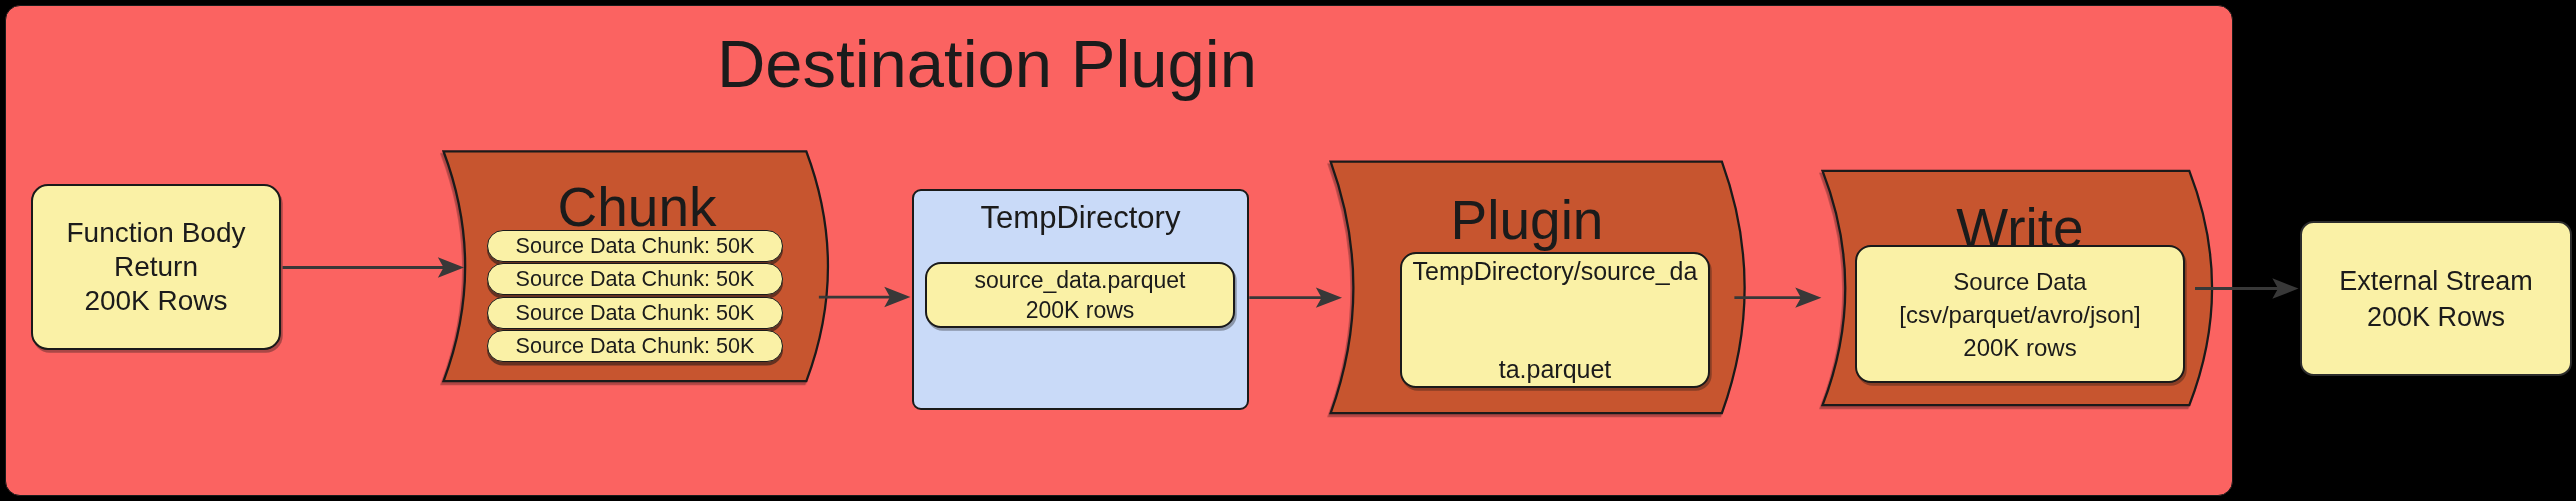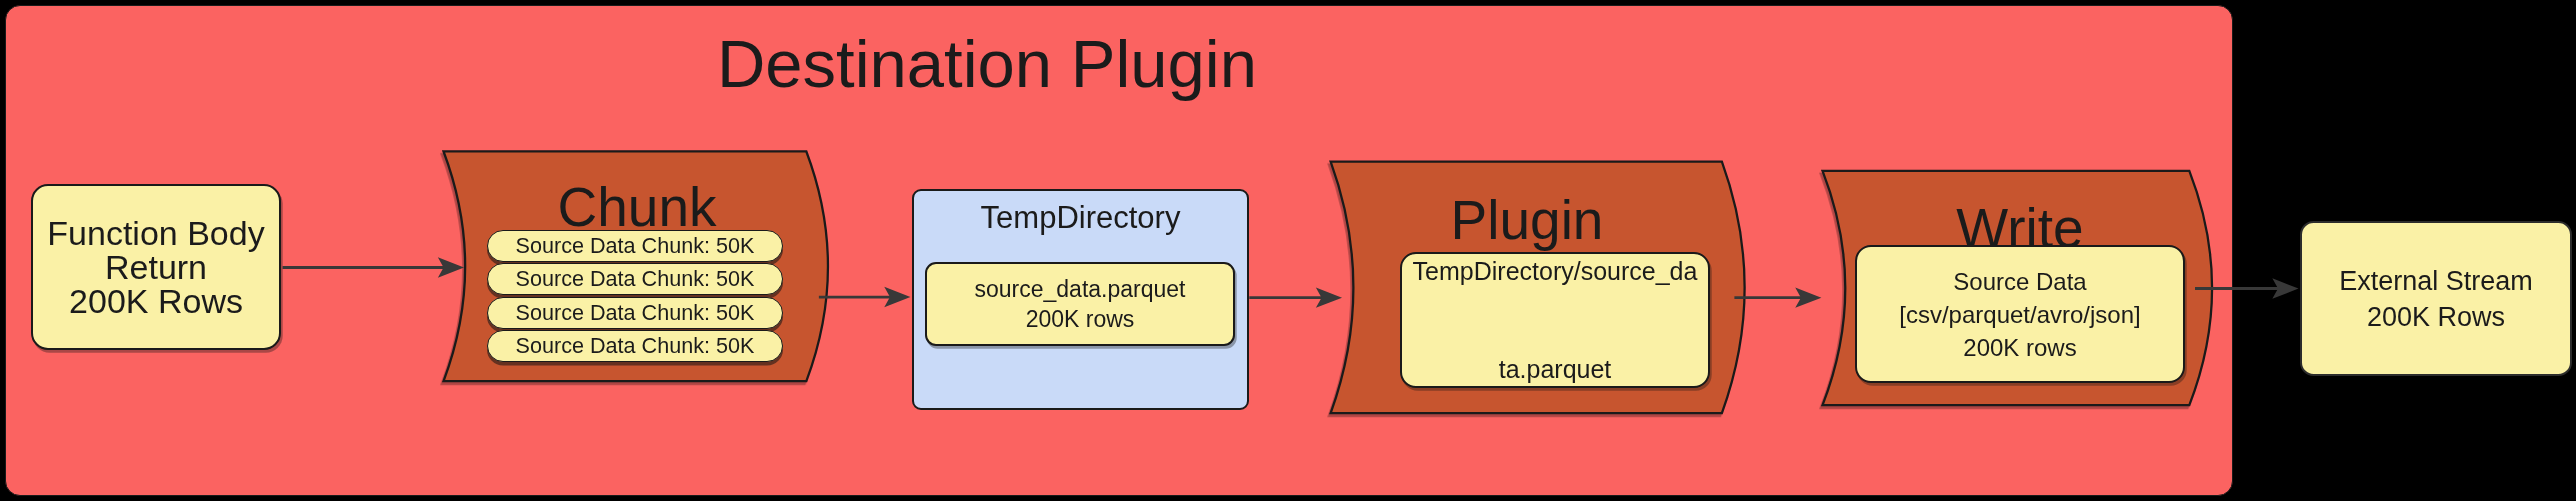--- a/index.html
+++ b/index.html
@@ -35,21 +35,21 @@
   .edge-line{stroke:var(--arrow);stroke-width:5px;fill:none;}
   .edge-head{fill:var(--arrow);stroke:none;}
   .box{
     position:absolute;box-sizing:border-box;
     border:2.3px solid var(--stroke);background:var(--file);
     display:flex;flex-direction:column;justify-content:center;align-items:center;
     text-align:center;color:var(--text);
     box-shadow:1.7px 2.8px 0 rgba(20,20,20,0.35);
   }
   .fb-box{left:31px;top:184px;width:250px;height:166px;border-radius:17px;
-          font-size:34px;line-height:34px;}
+          font-size:28px;line-height:34px;}
   .shape-label{
     position:absolute;text-align:center;font-size:55px;line-height:1.1;
     color:var(--text);white-space:nowrap;
   }
   .chunk-label{left:489px;top:177px;width:296px;}
   .stream-label{left:1372px;top:190px;width:310px;}
   .write-label{left:1855px;top:198px;width:330px;}
   .pill{
     position:absolute;left:487px;width:296px;height:32px;box-sizing:border-box;
     border:1.7px solid var(--stroke);border-radius:16px;background:var(--file);
@@ -59,21 +59,21 @@
   }
   .pill-1{top:230px;} .pill-2{top:263px;} .pill-3{top:297px;} .pill-4{top:330px;}
   .tempdir{
     position:absolute;left:912px;top:189px;width:337px;height:221px;box-sizing:border-box;
     background:var(--dir);border:2.3px solid var(--stroke);border-radius:9px;
   }
   .tempdir-label{
     position:absolute;left:912px;top:200px;width:337px;text-align:center;
     font-size:31px;color:var(--text);white-space:nowrap;
   }
-  .temp-file{left:925px;top:262px;width:310px;height:84px;border-radius:11px;
+  .temp-file{left:925px;top:262px;width:310px;height:66px;border-radius:16px;
              font-size:23px;line-height:30px;text-align:center;}
   .stream-file{left:1400px;top:252px;width:310px;height:136px;border-radius:16px;
              font-size:25px;line-height:34px;justify-content:space-between;}
   .write-file{left:1855px;top:245px;width:330px;height:138px;border-radius:16px;
              font-size:24px;line-height:33px;}
   .external{left:2300px;top:221px;width:272px;height:155px;border-radius:13.6px;
             font-size:27px;line-height:36px;border-color:#2C2C2C;
             box-shadow:none;}
 </style>
 </head>

